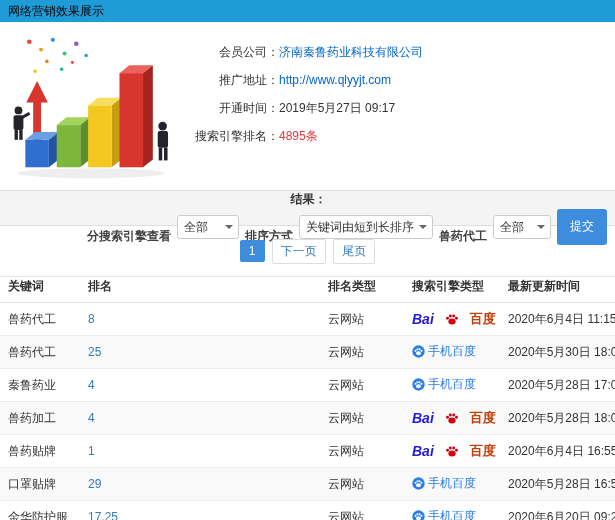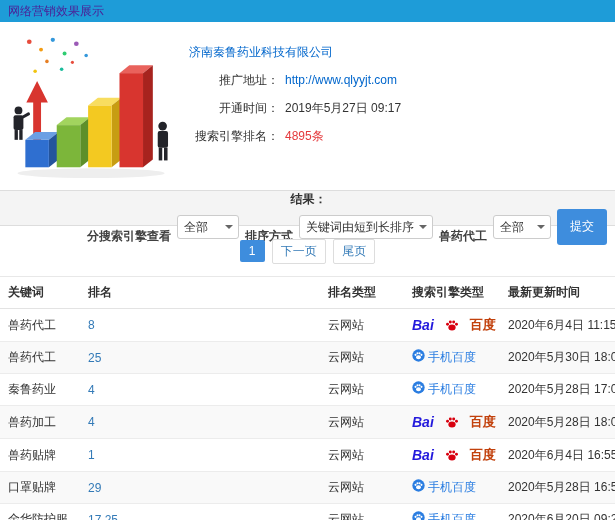--- a/index.html
+++ b/index.html
@@ -1,29 +1,29 @@
 <!DOCTYPE html>
 <html style="--header-bg: #1e9cd8; --link: #0066cc; --highlight: #e4393c; --btn: #3e8ddd;"><head>
 <meta charset="utf-8">
 <style>
   * { box-sizing: border-box; margin: 0; padding: 0; }
   html,body { width:615px; height:520px; overflow:hidden; background:#fff;
     font-family:"Liberation Sans","DejaVu Sans",sans-serif; font-size:12px; color:#333; }
 
   
-  .topbar { background:var(--header-bg,#1e9cd8); color:#4c1d95; height:22px;
+  .topbar { background:var(--header-bg,#1e9cd8); color:#000000; height:22px;
     line-height:22px; padding:0 8px; font-size:12px; }
 
   
   .profile { display:flex; padding:8px 0 4px 6px; height:168px; }
   .illus { width:175px; height:152px; flex:0 0 175px; }
   .info-list { margin-left:2px; padding-top:8px; }
   .info-row { height:28px; line-height:28px; display:flex; }
   .info-label { width:96px; text-align:right; color:#333; flex:0 0 96px; }
-  .info-value { margin-left:6px; }
+  .info-value { }
   a.lnk { color:var(--link,#0066cc); text-decoration:none; cursor:pointer; }
   .red { color:var(--highlight,#e4393c); }
 
   
   .result-bar { background:#f4f4f4; border-top:1px solid #ddd; border-bottom:1px solid #ddd;
     height:36px; display:flex; align-items:center; padding:0 8px 0 10px;flex-direction:column; }
   .result-label { font-weight:bold; }
   .controls { margin-left:auto; display:flex; align-items:center; gap:6px; }
   .ctl-label { font-weight:bold; color:#404040; white-space:nowrap;margin-top:20px; }
   .sel { position:relative; display:inline-block; }
@@ -45,34 +45,34 @@
     font-size:12px; text-decoration:none; border-radius:2px; cursor:pointer; }
   .pager a.active { background:var(--btn,#3e8ddd); color:#fff; }
   .pager a.plain { background:#fff; border:1px solid #ddd; color:#337ab7; padding:3px 8px; }
 
   
   table.results { width:615px; border-collapse:collapse; table-layout:fixed; }
   table.results col.c1{width:80px} table.results col.c2{width:240px}
   table.results col.c3{width:84px} table.results col.c4{width:96px}
   table.results col.c5{width:115px}
   table.results th { text-align:left; font-weight:bold; color:#333; font-size:12px;
-    padding:7px 6px 7px 8px; border-bottom:1px solid #e3e3e3; border-top:1px solid #e8e8e8;
+    padding:1px 6px 7px 8px; border-bottom:1px solid #e3e3e3; border-top:1px solid #e8e8e8;
     background:#fff; white-space:nowrap; }
   table.results td { padding:7px 6px 7px 8px; border-bottom:1px solid #ececec;
     font-size:12px; color:#333; vertical-align:middle; white-space:nowrap; overflow:hidden; }
   table.results tr:nth-child(even) td { background:#f9f9f9; }
   a.rank { color:#337ab7; text-decoration:none; cursor:pointer; }
   .rt { color:#555; }
 
   
   .bd-logo { display:inline-flex; align-items:center; gap:11px; }
   .bd-logo .bai { color:#2319dc; font-weight:bold; font-style:italic; font-size:14px; }
   .bd-logo .du { color:#c2410c; font-weight:bold; font-style:normal; font-size:13px; }
   .bd-logo .paw { width:14px; height:14px; }
-  .mb-logo { display:inline-flex; gap:3px; }
+  .mb-logo { display:inline-flex; align-items:center; gap:3px; }
   .mb-logo .mpaw { width:13px; height:13px; }
   .mb-txt { color:#2a7de1; font-size:12px; }
 </style>
 </head>
 <body>
 
 <div class="topbar">
   <span>网络营销效果展示</span>
 </div>
 
@@ -125,20 +125,21 @@
     <g fill="#23242a">
       <circle cx="158" cy="98" r="4.4"></circle>
       <rect x="153" y="103" width="10.5" height="17" rx="2"></rect>
       <rect x="154" y="120" width="3.6" height="13"></rect>
       <rect x="159.4" y="120" width="3.6" height="13"></rect>
     </g>
   </svg>
 
   <div class="info-list">
     <div class="info-row">
+      <span class="info-label">会员公司：</span>
       <span class="info-value"><a class="lnk">济南秦鲁药业科技有限公司</a></span>
     </div>
     <div class="info-row">
       <span class="info-label">推广地址：</span>
       <span class="info-value"><a class="lnk">http://www.qlyyjt.com</a></span>
     </div>
     <div class="info-row">
       <span class="info-label">开通时间：</span>
       <span class="info-value">2019年5月27日 09:17</span>
     </div>

